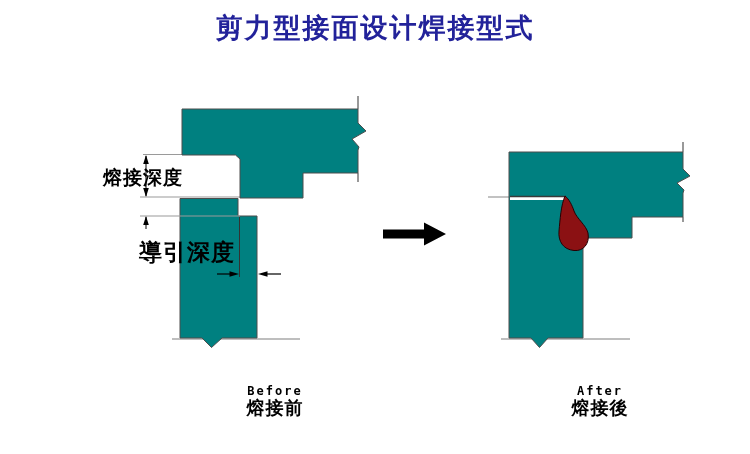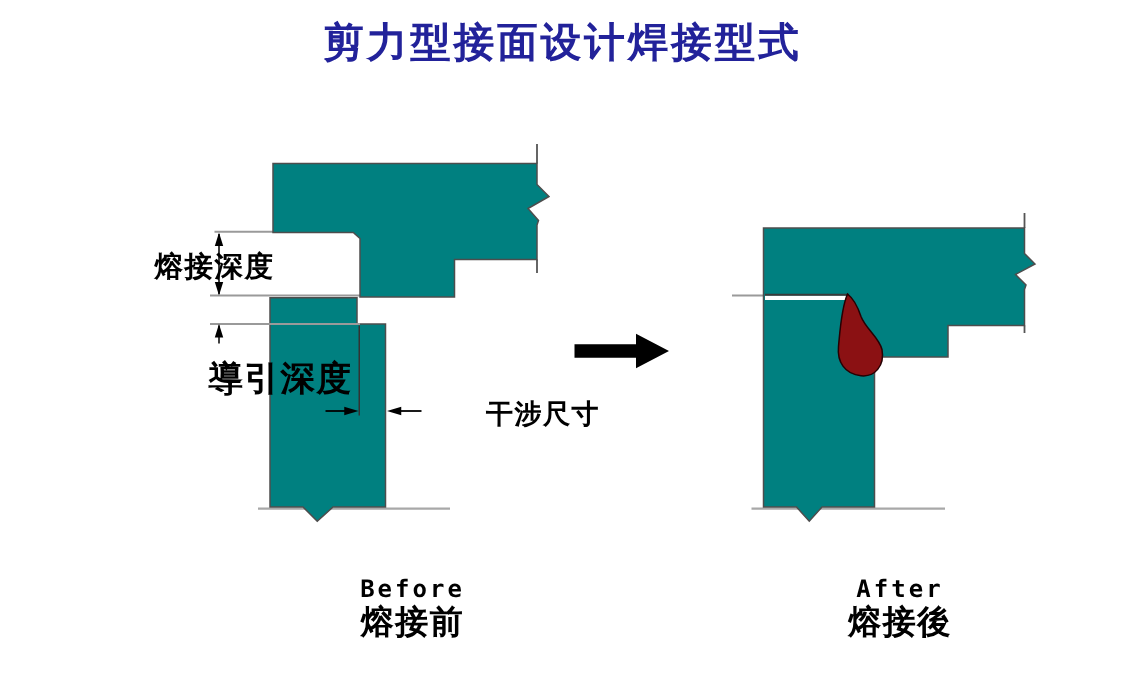--- a/index.html
+++ b/index.html
@@ -17,24 +17,24 @@
     position:absolute;color:#000;font-weight:bold;white-space:nowrap;
     font-family:"Liberation Sans","DejaVu Sans",sans-serif;
     margin-left:42px;
   }
   .lbl-weld-depth{left:61px;top:165px;font-size:19px;letter-spacing:1px;}
   .lbl-guide-depth{left:97px;top:237px;font-size:23px;letter-spacing:1px;}
   .lbl-interference{left:282px;top:264px;font-size:18px;letter-spacing:1px;}
   .caption{position:absolute;text-align:center;line-height:1.05;}
   .caption .en{
     font-family:"DejaVu Sans Mono","Liberation Mono",monospace;
-    font-size:16px;font-weight:bold;letter-spacing:2px;color:#000;
+    font-size:12px;font-weight:bold;letter-spacing:2px;color:#000;
   }
   .caption .zh{
-    font-size:22px;font-weight:bold;letter-spacing:1px;color:#000;margin-top:1px;
+    font-size:18px;font-weight:bold;letter-spacing:1px;color:#000;margin-top:1px;
   }
   .caption-before{left:205px;top:385px;width:140px;}
   .caption-after{left:530px;top:385px;width:140px;}
 </style>
 </head>
 <body>
 
 <div class="stage">
 
   <div class="title">剪力型接面设计焊接型式</div>
@@ -82,21 +82,20 @@
 
       <path d="M510,198.5 H565" stroke="#ffffff" stroke-width="3" fill="none"></path>
       <path d="M510,196.5 H566" stroke="#3a3a3a" stroke-width="1.4" fill="none"></path>
 
       <path d="M565,196 C569,199 572,205 574,211 C577,219 586,225 588,233 C590,244 583,251.5 574,250.5 C563,249.5 558,241 559,231 C560,220 561,205 565,196 Z" fill="#8b1113" stroke="#250003" stroke-width="1"></path>
     </g>
   </svg>
 
   <div class="lbl lbl-weld-depth">熔接深度</div>
   <div class="lbl lbl-guide-depth">導引深度</div>
-  <div class="lbl lbl-interference">干涉尺寸</div>
 
   <div class="caption caption-before">
     <div class="en">Before</div>
     <div class="zh">熔接前</div>
   </div>
   <div class="caption caption-after">
     <div class="en">After</div>
     <div class="zh">熔接後</div>
   </div>
 

